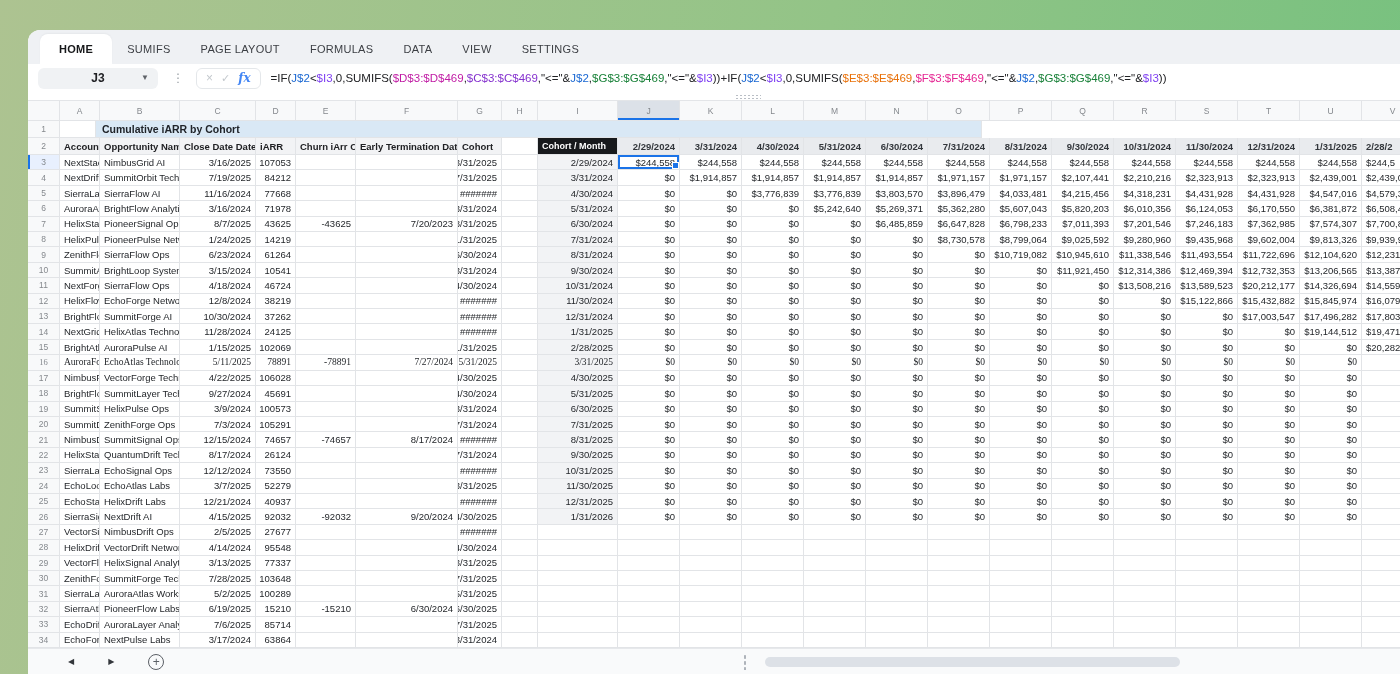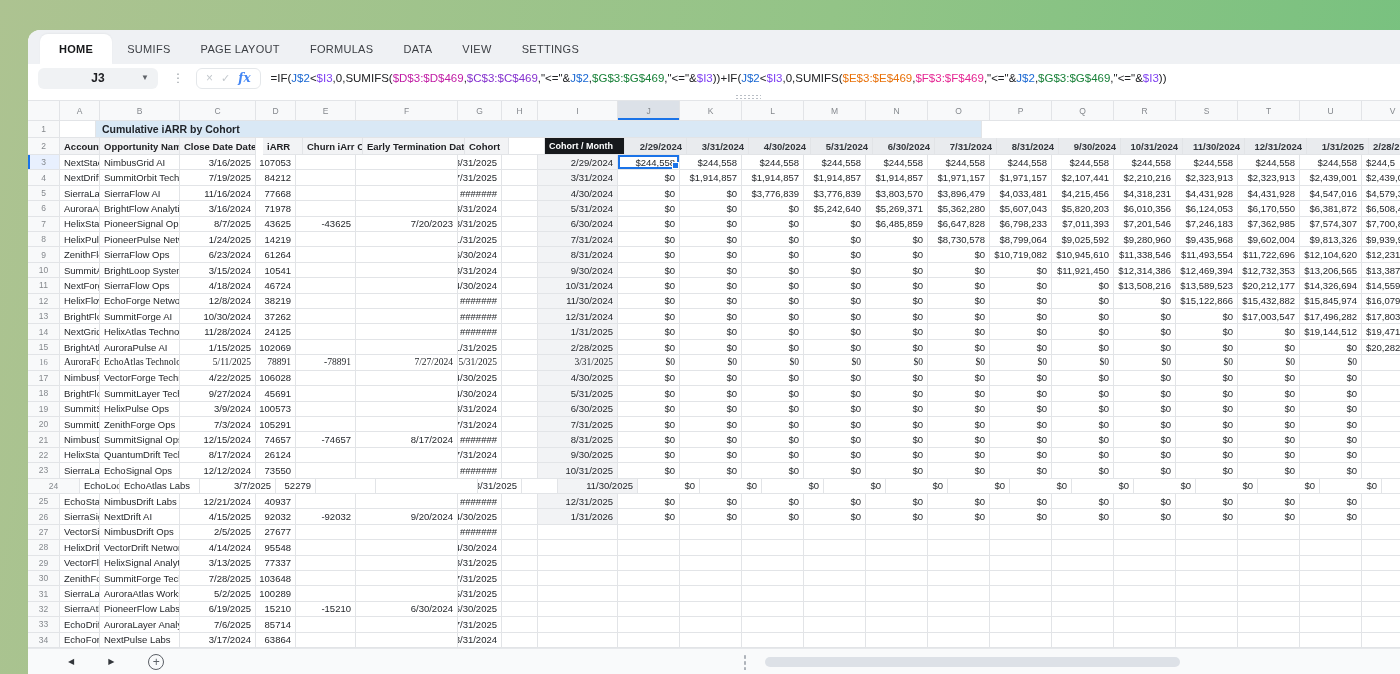--- a/index.html
+++ b/index.html
@@ -153,21 +153,21 @@
       <div class="row" style="height: 17px;">
         <div class="c numc" style="width: 32px;">1</div>
         <div class="c" style="width: 36px;"></div>
         <div class="c titleband" style="width: 886px;">Cumulative iARR by Cohort</div>
       </div>
       <div class="row" style="height: 17px;">
         <div class="c numc" style="width: 32px;">2</div>
         <div class="c colhdr" style="width: 40px;">Account</div>
         <div class="c colhdr" style="width: 80px;">Opportunity Name</div>
         <div class="c colhdr" style="width: 76px;">Close Date Date</div>
-        <div class="c colhdr" style="width: 40px; margin-left: 7px;">iARR</div>
+        <div class="c colhdr" style="width: 40px;">iARR</div>
         <div class="c colhdr" style="width: 60px;">Churn iArr C</div>
         <div class="c colhdr" style="width: 102px;">Early Termination Date</div>
         <div class="c colhdr" style="width: 44px;">Cohort</div>
         <div class="c" style="width: 36px;"></div>
         <div class="c blackhdr" style="width: 80px;">Cohort / Month</div>
         <div class="c mhdr" style="width: 62px;">2/29/2024</div>
         <div class="c mhdr" style="width: 62px;">3/31/2024</div>
         <div class="c mhdr" style="width: 62px;">4/30/2024</div>
         <div class="c mhdr" style="width: 62px;">5/31/2024</div>
         <div class="c mhdr" style="width: 62px;">6/30/2024</div>
@@ -699,21 +699,21 @@
         <div class="c val" style="width: 62px;">$0</div>
         <div class="c val" style="width: 62px;">$0</div>
         <div class="c val" style="width: 62px;">$0</div>
         <div class="c val" style="width: 62px;">$0</div>
         <div class="c val" style="width: 62px;">$0</div>
         <div class="c val" style="width: 62px;">$0</div>
         <div class="c val" style="width: 62px;">$0</div>
         <div class="c val vclip" style="width: 62px;"></div>
       </div>
       <div class="row" style="height: 15.42px;">
-        <div class="c numc" style="width: 52px;">24</div>
+        <div class="c numc" style="width: 32px;">24</div>
         <div class="c" style="width: 40px;">EchoLoop</div>
         <div class="c" style="width: 80px;">EchoAtlas Labs</div>
         <div class="c r" style="width: 76px;">3/7/2025</div>
         <div class="c r" style="width: 40px;">52279</div>
         <div class="c r" style="width: 60px;"></div>
         <div class="c r" style="width: 102px;"></div>
         <div class="c r" style="width: 44px;">3/31/2025</div>
         <div class="c" style="width: 36px;"></div>
         <div class="c coh" style="width: 80px;">11/30/2025</div>
         <div class="c val" style="width: 62px;">$0</div>
@@ -726,21 +726,21 @@
         <div class="c val" style="width: 62px;">$0</div>
         <div class="c val" style="width: 62px;">$0</div>
         <div class="c val" style="width: 62px;">$0</div>
         <div class="c val" style="width: 62px;">$0</div>
         <div class="c val" style="width: 62px;">$0</div>
         <div class="c val vclip" style="width: 62px;"></div>
       </div>
       <div class="row" style="height: 15.42px;">
         <div class="c numc" style="width: 32px;">25</div>
         <div class="c" style="width: 40px;">EchoStac</div>
-        <div class="c" style="width: 80px;">NimbusDrift Labs</div>
+        <div class="c" style="width: 80px;">HelixDrift Labs</div>
         <div class="c r" style="width: 76px;">12/21/2024</div>
         <div class="c r" style="width: 40px;">40937</div>
         <div class="c r" style="width: 60px;"></div>
         <div class="c r" style="width: 102px;"></div>
         <div class="c r" style="width: 44px;">#######</div>
         <div class="c" style="width: 36px;"></div>
         <div class="c coh" style="width: 80px;">12/31/2025</div>
         <div class="c val" style="width: 62px;">$0</div>
         <div class="c val" style="width: 62px;">$0</div>
         <div class="c val" style="width: 62px;">$0</div>

